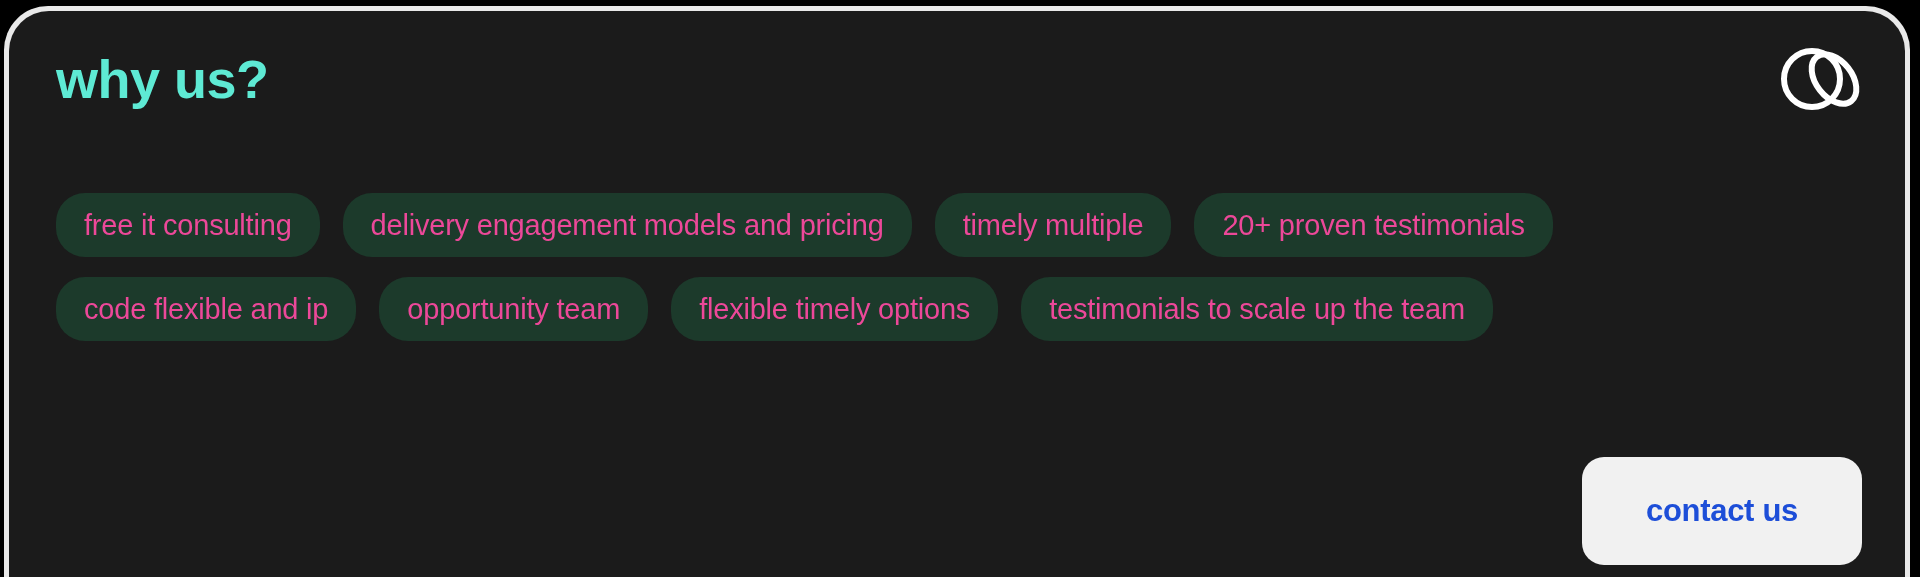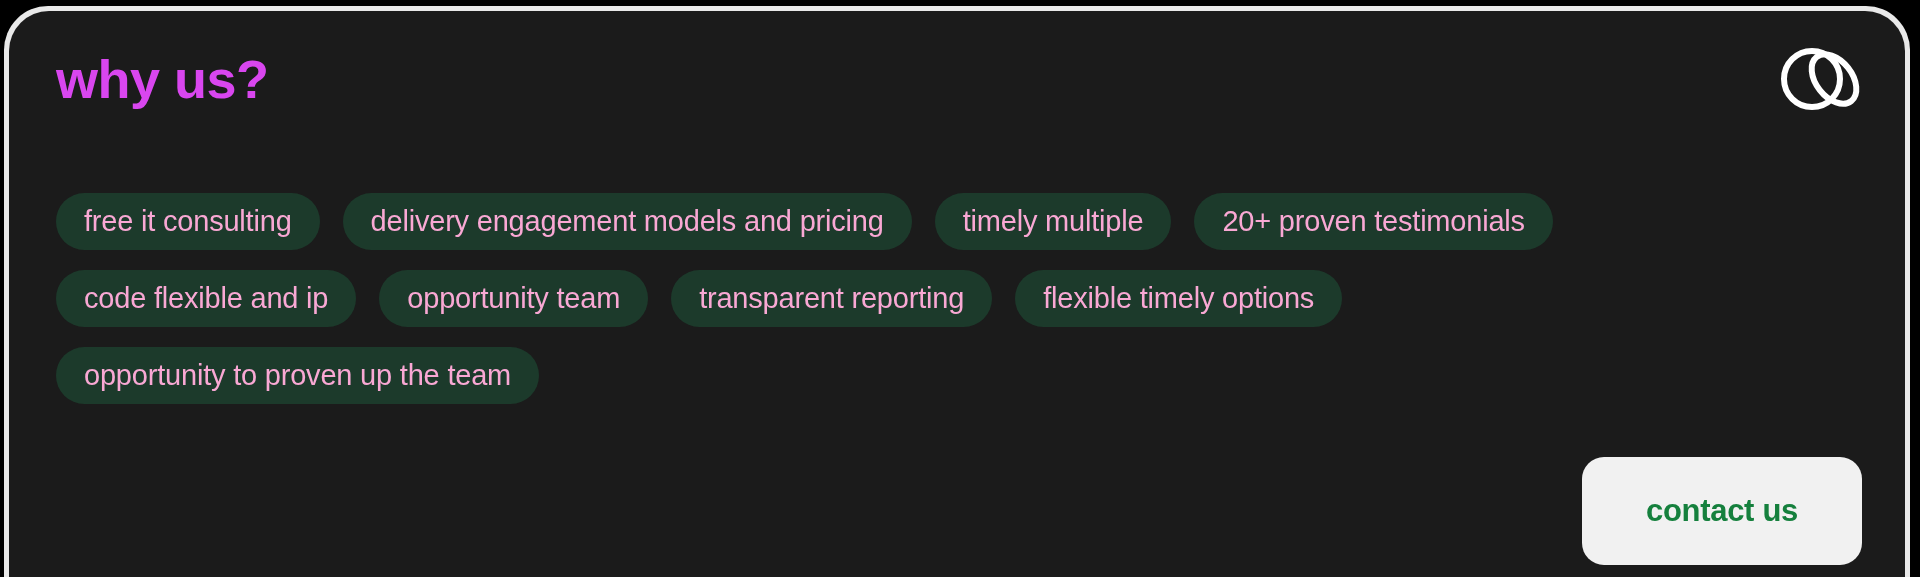--- a/index.html
+++ b/index.html
@@ -47,21 +47,21 @@
   }
 
   .card-title {
     position: absolute;
     left: 47px;
     top: 36px;
     font-size: 54px;
     line-height: 64px;
     font-weight: 700;
     letter-spacing: -0.5px;
-    color: #d946ef;
+    color: #5eead4;
     margin: 0;
   }
 
   .logo {
     position: absolute;
     right: 43px;
     top: 24px;
     width: 84px;
     height: 84px;
   }
@@ -75,43 +75,43 @@
     display: flex;
     flex-wrap: wrap;
     gap: 20px 23px;
     align-content: flex-start;
   }
 
   .tag {
     display: inline-flex;
     align-items: center;
     justify-content: center;
-    height: 57px;
+    height: 64px;
     padding: 0 28px;
     border-radius: 29px;
     background: #1c3a2b;
-    color: #f9a8d4;
+    color: #ec4899;
     font-size: 29px;
     line-height: 1;
     font-weight: 400;
     letter-spacing: -0.2px;
     white-space: nowrap;
     box-sizing: border-box;
   }
 
   .cta {
     position: absolute;
     right: 43px;
     bottom: 78px;
     width: 280px;
     height: 108px;
     border: none;
     border-radius: 22px;
     background: #f1f1f1;
-    color: #15803d;
+    color: #1d4ed8;
     font-family: "Liberation Sans", sans-serif;
     font-size: 31px;
     font-weight: 700;
     letter-spacing: -0.3px;
     cursor: pointer;
     padding: 0;
   }
 </style>
 </head>
 <body>
@@ -131,21 +131,20 @@
       </svg>
     </div>
 
     <div class="tags">
       <span class="tag">free it consulting</span>
       <span class="tag">delivery engagement models and pricing</span>
       <span class="tag">timely multiple</span>
       <span class="tag">20+ proven testimonials</span>
       <span class="tag">code flexible and ip</span>
       <span class="tag">opportunity team</span>
-      <span class="tag">transparent reporting</span>
       <span class="tag">flexible timely options</span>
-      <span class="tag">opportunity to proven up the team</span>
+      <span class="tag">testimonials to scale up the team</span>
     </div>
 
     <button class="cta">contact us</button>
 
   </section>
 </div>
 
 </body></html>

